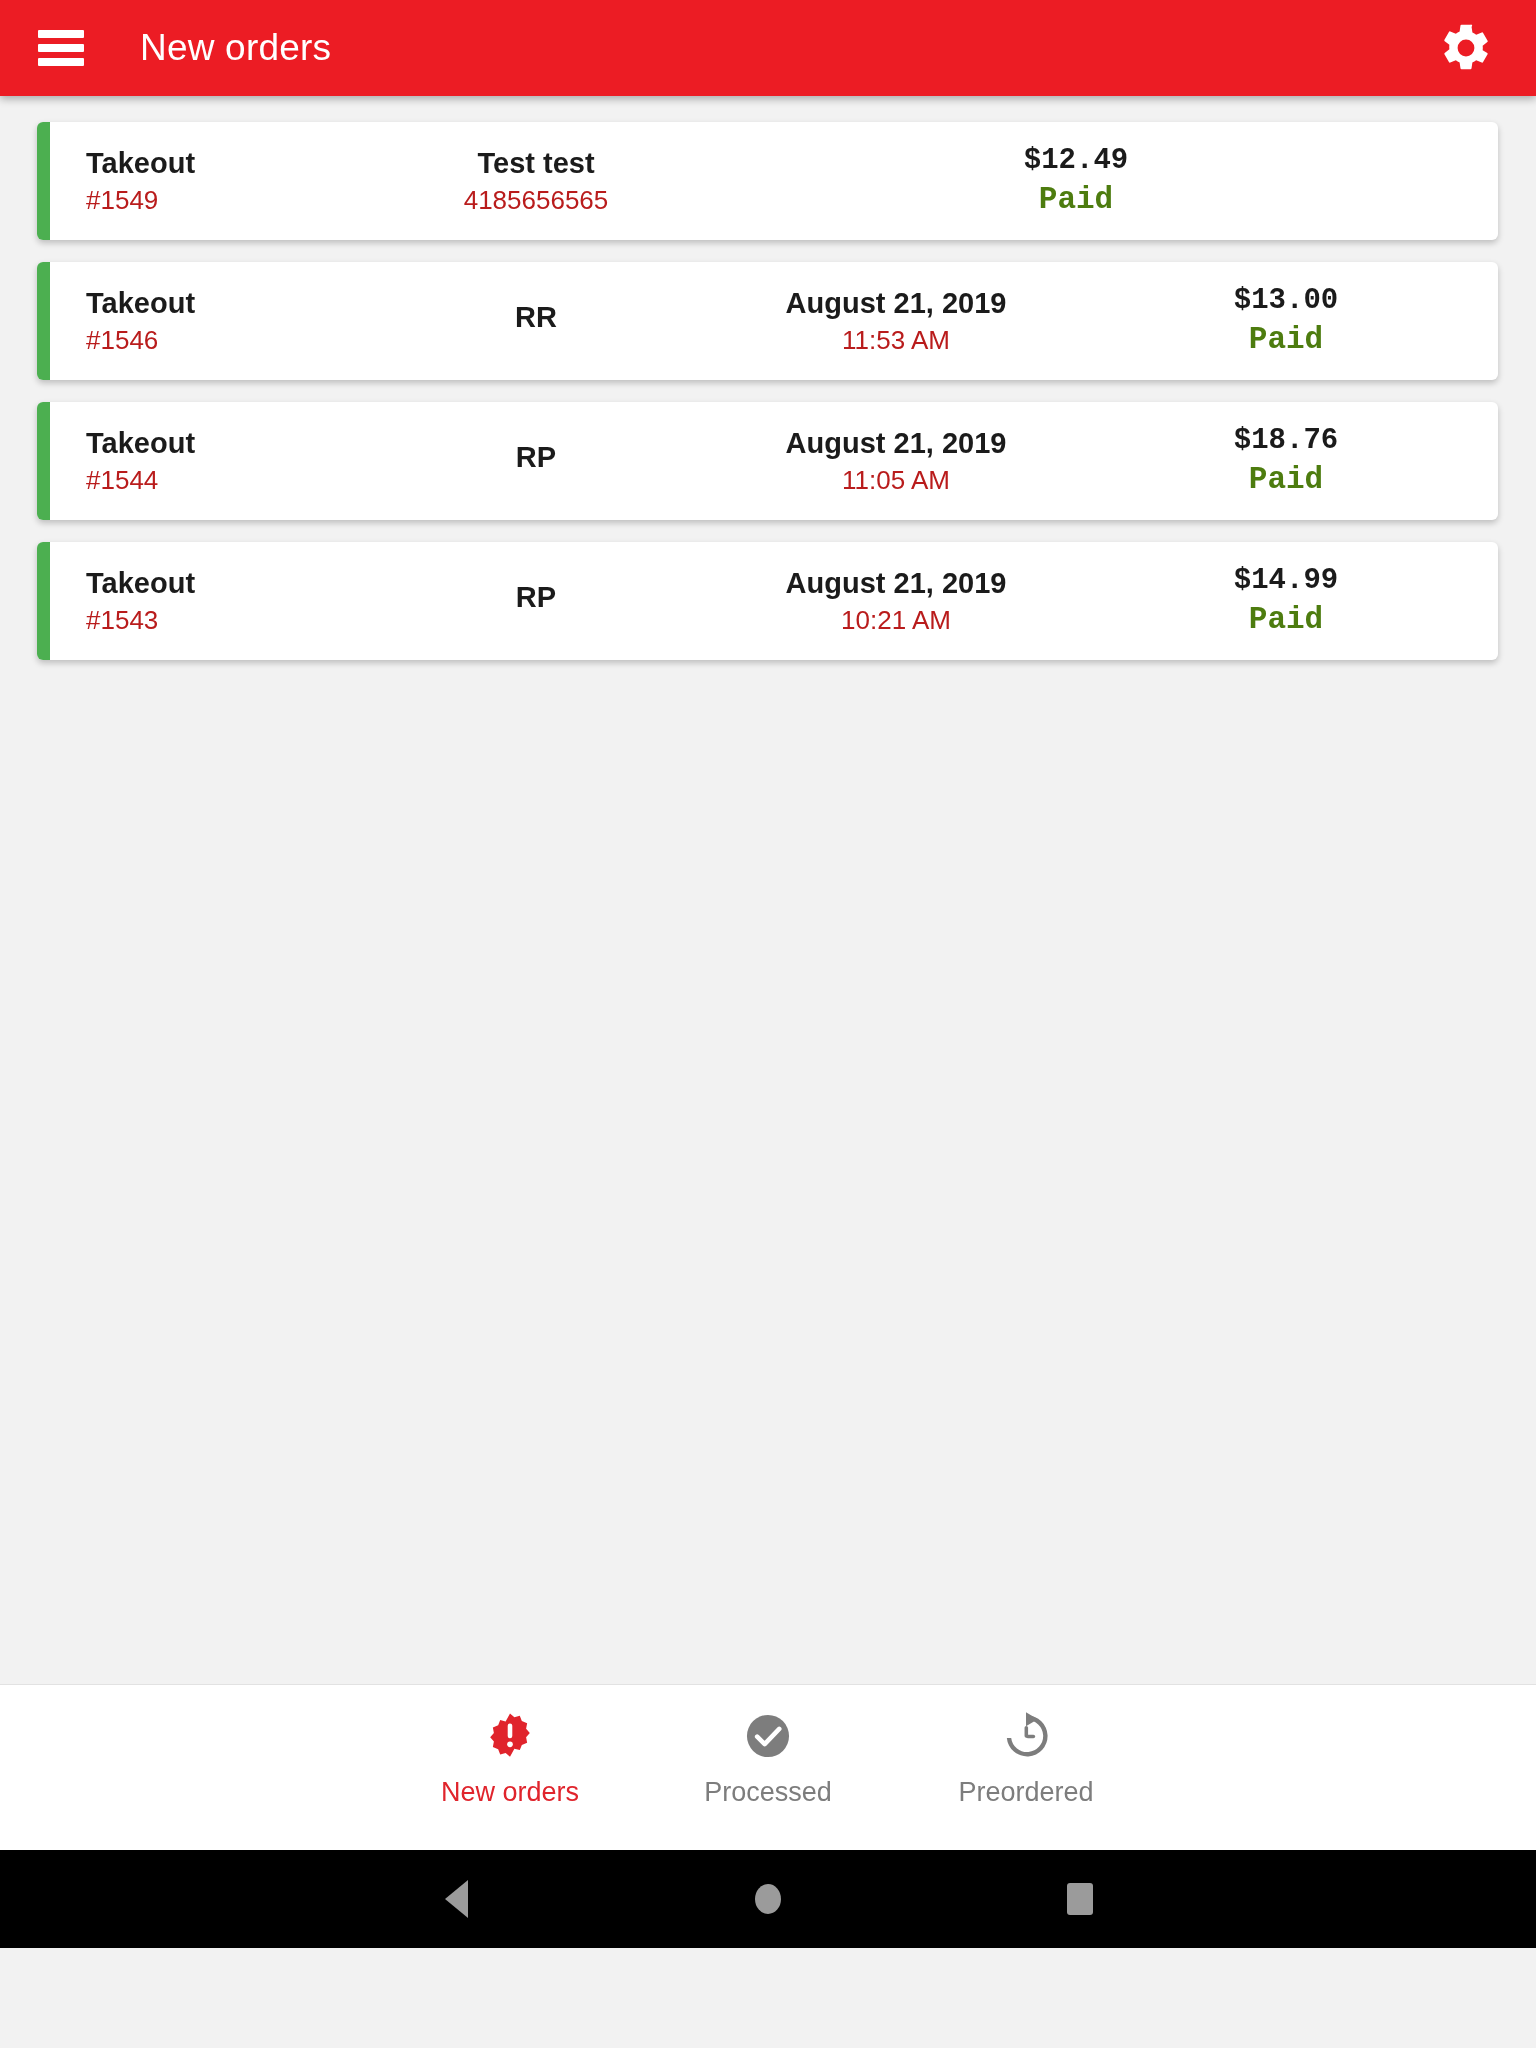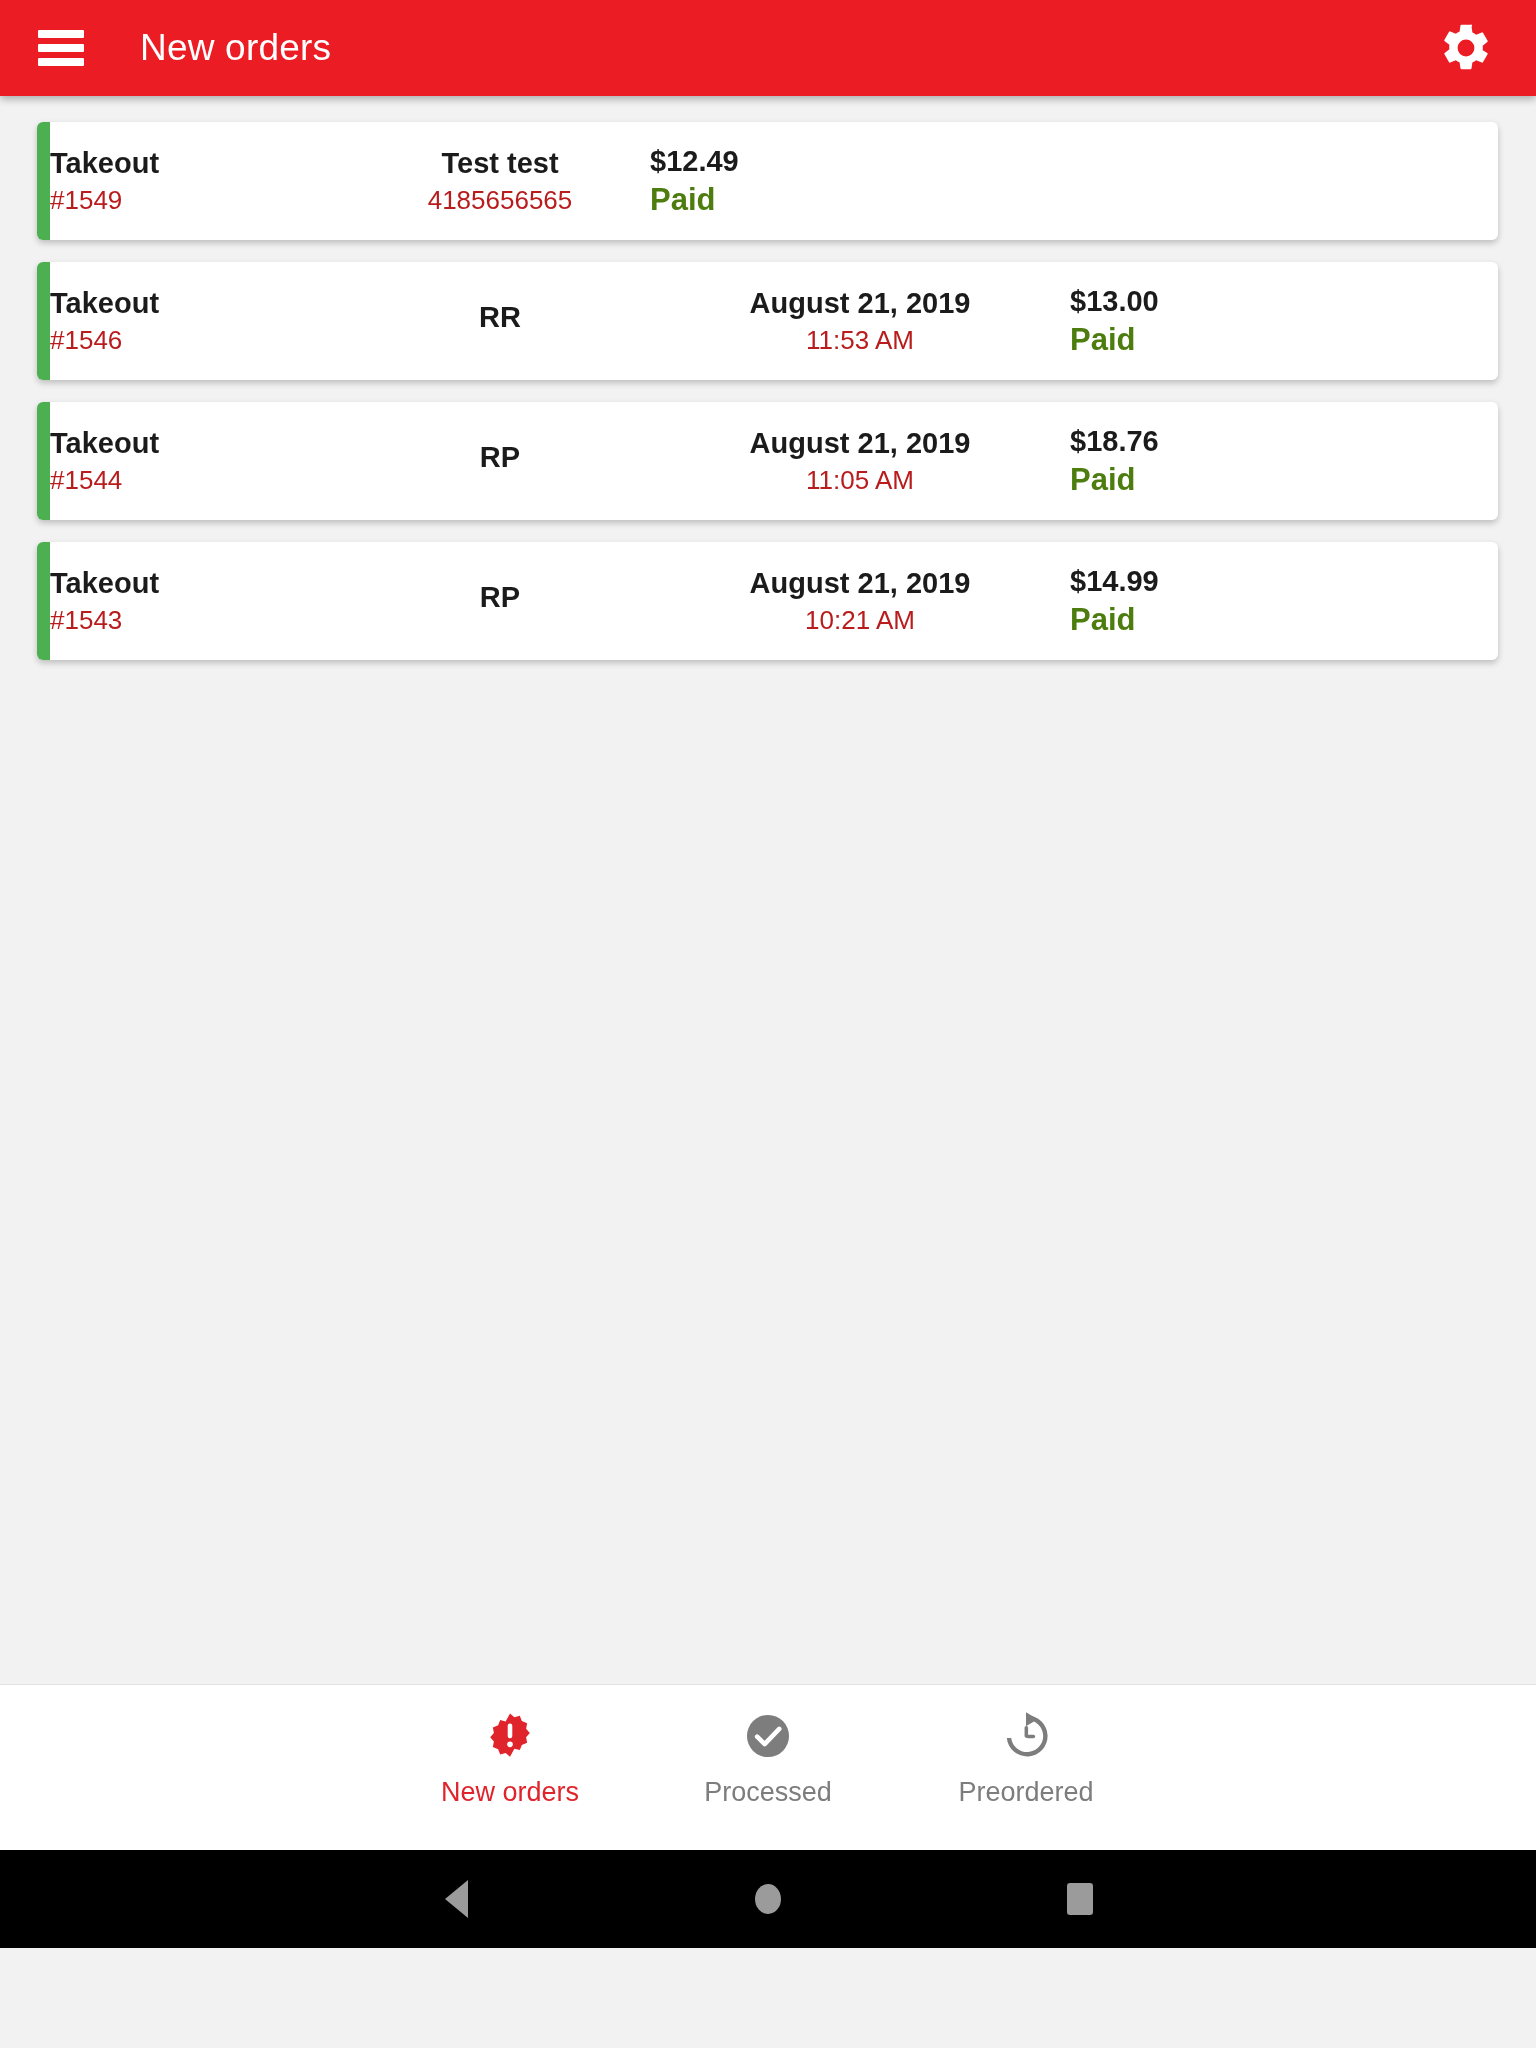--- a/index.html
+++ b/index.html
@@ -98,24 +98,24 @@
     display: flex;
     align-items: center;
     padding: 0 32px 0 0;
   }
   .col {
     display: flex;
     flex-direction: column;
     justify-content: center;
     gap: 8px;
   }
-  .col-type   { width: 300px; text-align: left; }
+  .col-type   { width: 300px; padding-left: 36px; text-align: left; }
   .col-name   { width: 300px; text-align: center; }
   .col-date   { width: 420px; text-align: center; }
-  .col-amount { flex: 1 1 auto;  text-align: left; }
+  .col-amount { flex: 1 1 auto;  text-align: center; font-family: Liberation Mono, monospace; }
 
   .primary {
     font-size: 29px;
     font-weight: bold;
     color: #1b1b1b;
     line-height: 1.05;
   }
   .secondary {
     font-size: 26px;
     font-weight: normal;

